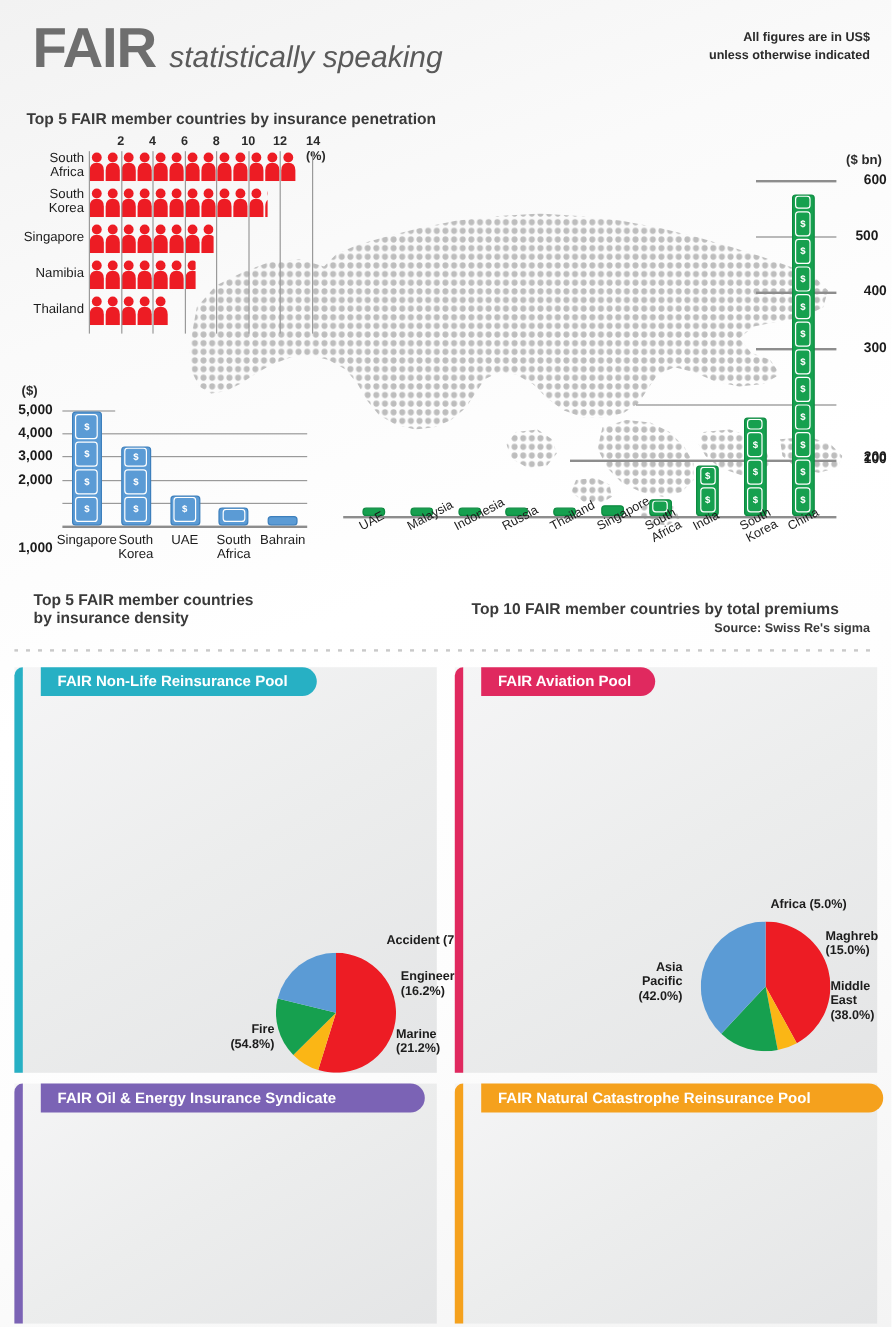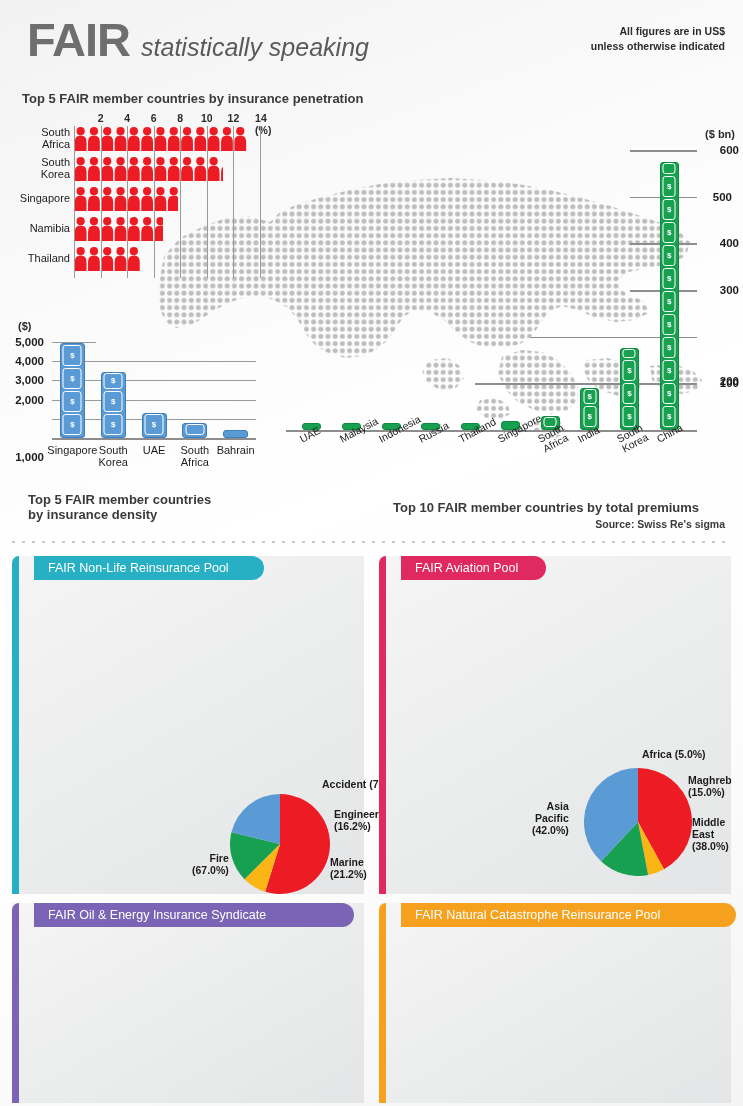--- a/index.html
+++ b/index.html
@@ -87,21 +87,21 @@
 
   
   .card { position:absolute; }
   .card-body { position:absolute; left:0; top:0; width:100%; height:100%;
                background:linear-gradient(150deg,#f5f5f6 0%,#eceded 48%,#e4e5e6 100%);
                border-radius:0 0 0 0; }
   .card-edge { position:absolute; left:0; top:0; width:7px; height:100%;
                border-top-left-radius:16px; }
   .card-hdr { position:absolute; left:22px; top:0px; height:24px; border-radius:0 12px 12px 0;
               display:flex; align-items:center; padding:0 14px; }
-  .card-hdr span { color:#ffffff; font-size:12.5px; font-weight:normal; white-space:nowrap; }
+  .card-hdr span { color:#ffffff; font-size:12.5px; font-weight:bold; white-space:nowrap; }
   .pie-lab { position:absolute; font-size:10.5px; color:#1c1c1c; font-weight:bold;
              line-height:12px; white-space:nowrap; }
 </style>
 </head>
 <body>
 
 <div id="page">
 
   <div id="header">
     <div id="note">
@@ -522,21 +522,21 @@
           <span>FAIR Non-Life Reinsurance Pool</span>
         </div>
         <div style="position: absolute; left: 218px; top: 238px;"><svg width="100" height="100" xmlns="http://www.w3.org/2000/svg">
             <path d="M50,50 L50,0 A50,50 0 1,1 35.14792092114827,97.74322723733215 Z" fill="#ed1c24"></path>
             <path d="M50,50 L35.14792092114827,97.74322723733215 A50,50 0 0,1 14.423216139535768,85.13249848994249 Z" fill="#fbb615"></path>
             <path d="M50,50 L14.423216139535768,85.13249848994249 A50,50 0 0,1 1.418413354266292,38.175050148813824 Z" fill="#16a04f"></path>
             <path d="M50,50 L1.418413354266292,38.175050148813824 A50,50 0 0,1 49.99999999999994,0 Z" fill="#5b9bd5"></path>
           </svg></div>
         <div class="pie-lab" style="left: 180px; top: 296px; text-align: right;">
           <div>Fire</div>
-          <div>(67.0%)</div>
+          <div>(54.8%)</div>
         </div>
         <div class="pie-lab" style="left: 310px; top: 222px;">
           <div>Accident (7.8%)</div>
         </div>
         <div class="pie-lab" style="left: 322px; top: 252px;">
           <div>Engineering</div>
           <div>(16.2%)</div>
         </div>
         <div class="pie-lab" style="left: 318px; top: 300px;">
           <div>Marine</div>

